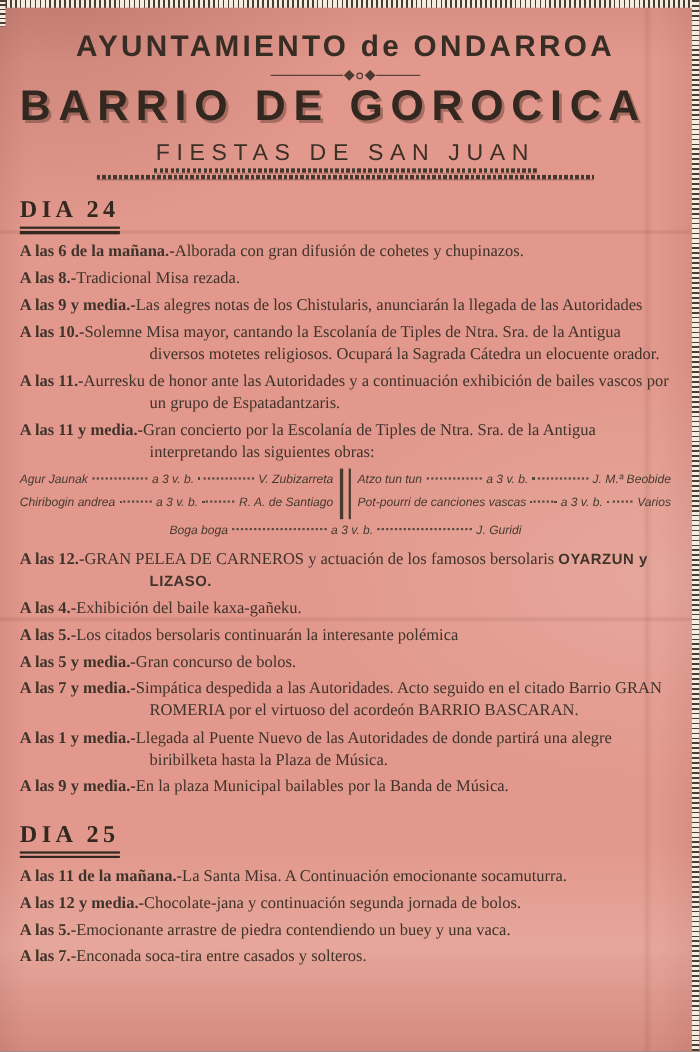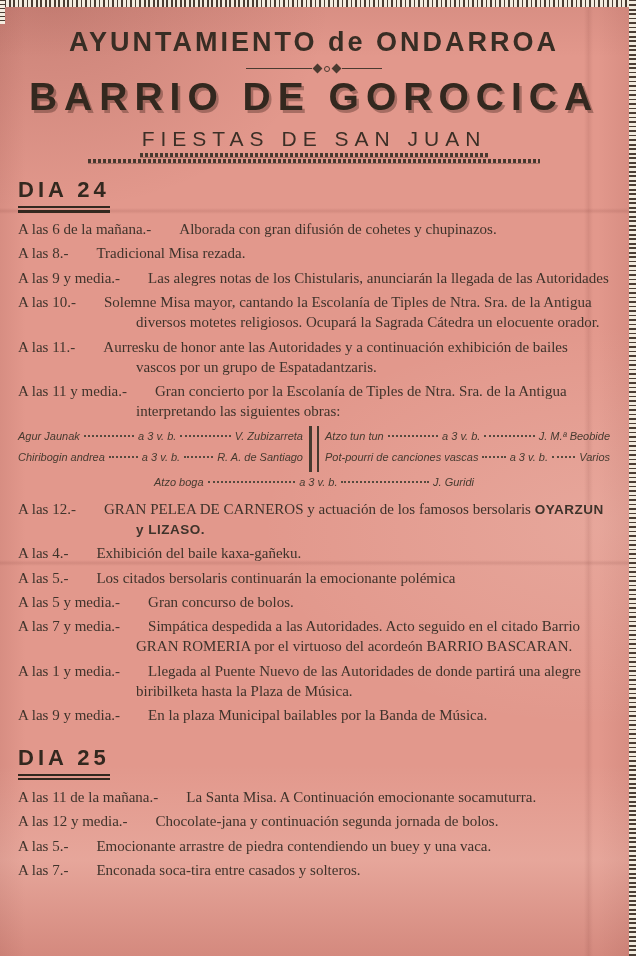--- a/index.html
+++ b/index.html
@@ -46,21 +46,21 @@
     font-family:"Liberation Sans", sans-serif;
     font-weight:bold; font-size:27px; letter-spacing:3px;
     color:#382d24;
   }
   .ornament { display:flex; align-items:center; justify-content:center; margin:7px 0 3px; }
   .orn-line { width:66px; height:1px; background:#4a3a30; }
   .orn-line.short { width:40px; }
   .orn-diamond { width:7px; height:7px; background:#4a3a30; transform:rotate(45deg); margin:0 2px; }
   .orn-dot { width:4px; height:4px; border:1.5px solid #4a3a30; border-radius:50%; margin:0 1px; background:transparent; }
   .title {
-    text-align:center; margin:2px 0 0;
+    text-align:left; margin:2px 0 0;
     font-family:"Liberation Sans", sans-serif;
     font-weight:bold; font-size:39px; letter-spacing:7px;
     color:#33281f;
     text-shadow:2.5px 2.5px 0 rgba(80,45,38,0.40);
   }
   .subtitle {
     text-align:center; margin:8px 0 0;
     font-family:"Liberation Sans", sans-serif;
     font-size:21px; letter-spacing:6px; color:#3c2f26;
   }
@@ -74,35 +74,35 @@
   .rule-dates { width:452px; }
   .dates {
     text-align:center; margin:7px 0 0;
     font-family:"Liberation Sans", sans-serif;
     font-size:25px; letter-spacing:3px; color:#3c2f26;
   }
 
   
   .day-heading {
     display:inline-block; margin:14px 0 12px;
-    font-family:Liberation Sans, sans-serif;
+    font-family:Liberation Serif, serif;
     font-weight:bold; font-size:22px; letter-spacing:4px;
     color:#33281f;
     padding-bottom:3px;
     border-bottom:2.5px solid #33281f;
     position:relative;
   }
   .day-heading::after {
     content:""; position:absolute; left:0; right:0; bottom:-6.5px; height:2.5px; background:#33281f;
   }
   .item {
     margin:0 0 4.5px; padding-left:118px; text-indent:-118px;
     font-size:15px; line-height:1.33; color:#3f332b;
   }
-  .time { font-weight:normal; margin-right:28px; }
+  .time { font-weight:bold; }
   .shout {
     font-family:"Liberation Sans", sans-serif;
     font-weight:bold; font-size:13.5px; letter-spacing:0.5px;
   }
 
   
   .songs {
     margin:3px 0 7px;
     font-family:"Liberation Sans", sans-serif;
     font-style:italic; font-size:11px; color:#463a2f;
@@ -187,31 +187,31 @@
             <div class="song-row">
               <span>Pot-pourri de canciones vascas</span>
               <span class="leader"></span>
               <span>a 3 v. b.</span>
               <span class="leader"></span>
               <span>Varios</span>
             </div>
           </div>
         </div>
         <div class="song-row song-center">
-          <span>Atzo boga</span>
+          <span>Boga boga</span>
           <span class="leader"></span>
           <span>a 3 v. b.</span>
           <span class="leader"></span>
           <span>J. Guridi</span>
         </div>
       </div>
 
       <p class="item"><span class="time">A las 12.-</span><span>GRAN PELEA DE CARNEROS y actuación de los famosos bersolaris </span><span class="shout">OYARZUN y LIZASO.</span></p>
       <p class="item"><span class="time">A las 4.-</span><span>Exhibición del baile kaxa-gañeku.</span></p>
-      <p class="item"><span class="time">A las 5.-</span><span>Los citados bersolaris continuarán la emocionante polémica</span></p>
+      <p class="item"><span class="time">A las 5.-</span><span>Los citados bersolaris continuarán la interesante polémica</span></p>
       <p class="item"><span class="time">A las 5 y media.-</span><span>Gran concurso de bolos.</span></p>
       <p class="item"><span class="time">A las 7 y media.-</span><span>Simpática despedida a las Autoridades. Acto seguido en el citado Barrio GRAN ROMERIA por el virtuoso del acordeón BARRIO BASCARAN.</span></p>
       <p class="item"><span class="time">A las 1 y media.-</span><span>Llegada al Puente Nuevo de las Autoridades de donde partirá una alegre biribilketa hasta la Plaza de Música.</span></p>
       <p class="item"><span class="time">A las 9 y media.-</span><span>En la plaza Municipal bailables por la Banda de Música.</span></p>
     </div>
 
     <div>
       <div class="day-heading">DIA 25</div>
 
       <p class="item"><span class="time">A las 11 de la mañana.-</span><span>La Santa Misa. A Continuación emocionante socamuturra.</span></p>

